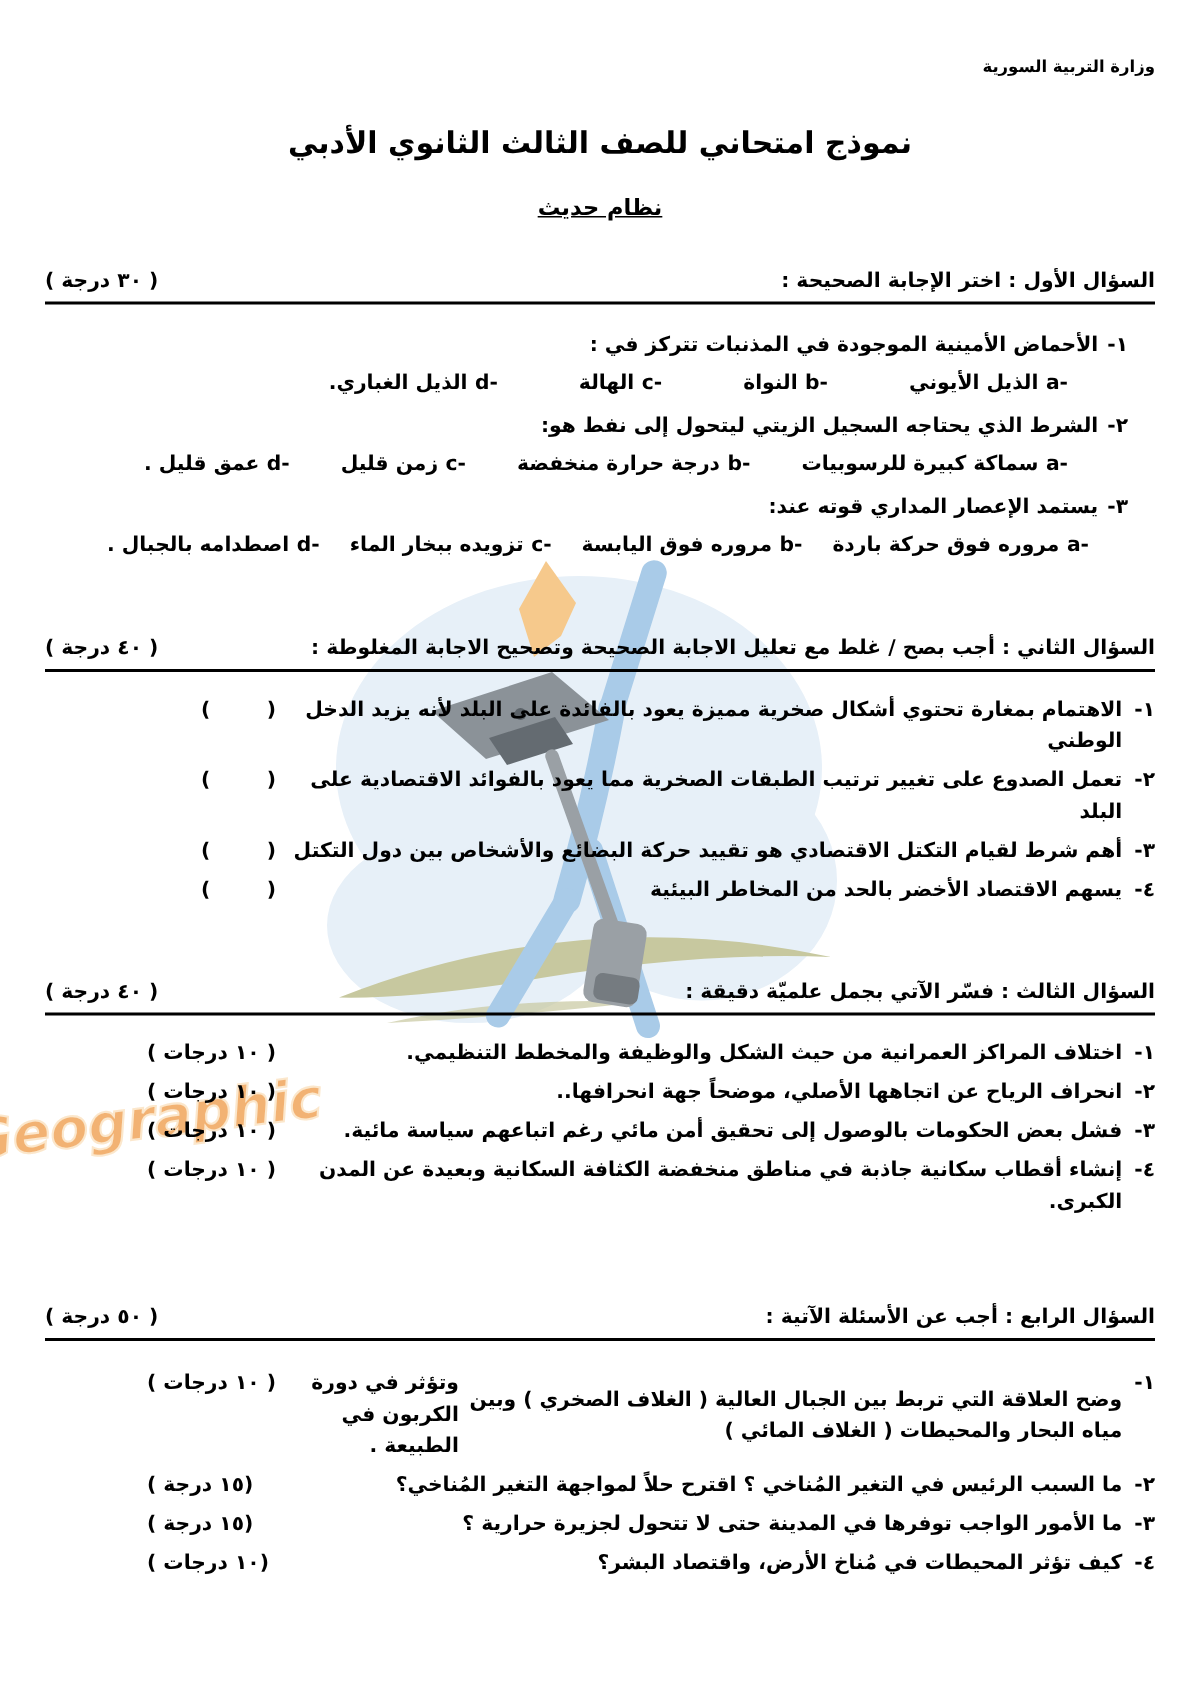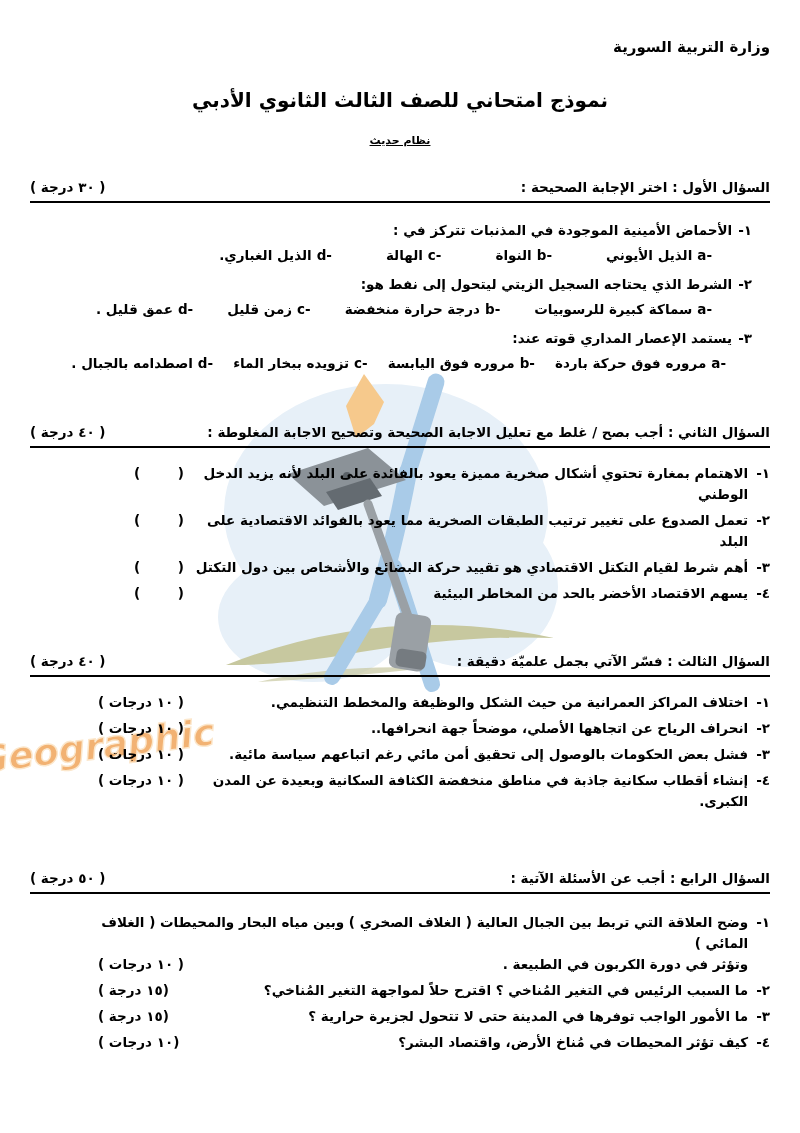--- a/index.html
+++ b/index.html
@@ -22,32 +22,32 @@
     z-index: 0;
     overflow: visible;
   }
   .watermark svg { overflow: visible; }
   .page {
     position: relative;
     z-index: 1;
     padding: 38px 30px 0 30px;
   }
   .ministry {
-    font-size: 15px;
+    font-size: 11px;
     text-align: right;
   }
   .title {
     margin-top: 32px;
     text-align: center;
     font-size: 20px;
   }
   .subtitle {
     margin-top: 22px;
     text-align: center;
-    font-size: 11px;
+    font-size: 15px;
     text-decoration: underline;
   }
   .sec-head {
     display: flex;
     justify-content: space-between;
     align-items: flex-end;
     border-bottom: 2px solid #000;
     padding-bottom: 3px;
     font-size: 13.5px;
     line-height: 21px;
@@ -77,21 +77,21 @@
     line-height: 21px;
     margin-top: 5px;
   }
   .item-first { margin-top: 15px; }
   .item .i-num { margin-left: 8px; }
   .item .i-text { flex: 1; }
   .tf-row { padding-left: 104px; }
   .blank { white-space: pre; }
   .marked-row { padding-left: 68px; }
   .i-marks { white-space: pre; }
-  .i-body { flex: 1; display: flex; flex-direction: column; }
+  .i-body { flex: 1; display: flex; flex-direction: row; align-items: center; }
   .i-line2 { display: flex; justify-content: space-between; }
 </style>
 </head>
 <body>
 
 <div class="watermark">
   <svg width="350" height="410" viewBox="0 0 350 410" xmlns="http://www.w3.org/2000/svg">
 
     <ellipse cx="168" cy="140" rx="162" ry="128" fill="#e7f0f8"></ellipse>
     <ellipse cx="95" cy="245" rx="95" ry="65" fill="#e7f0f8"></ellipse>

